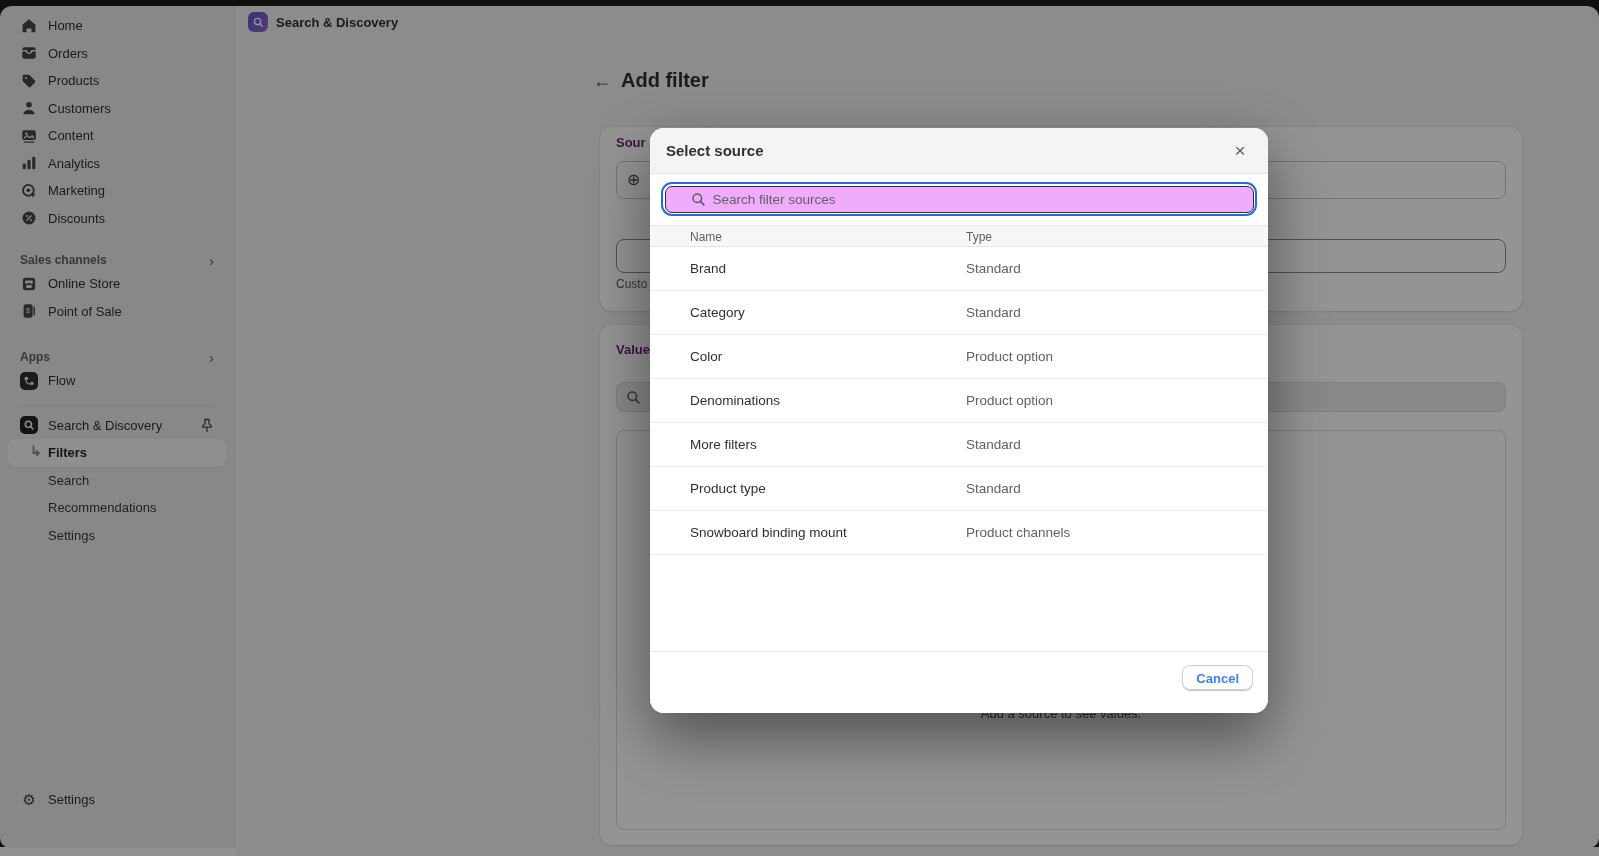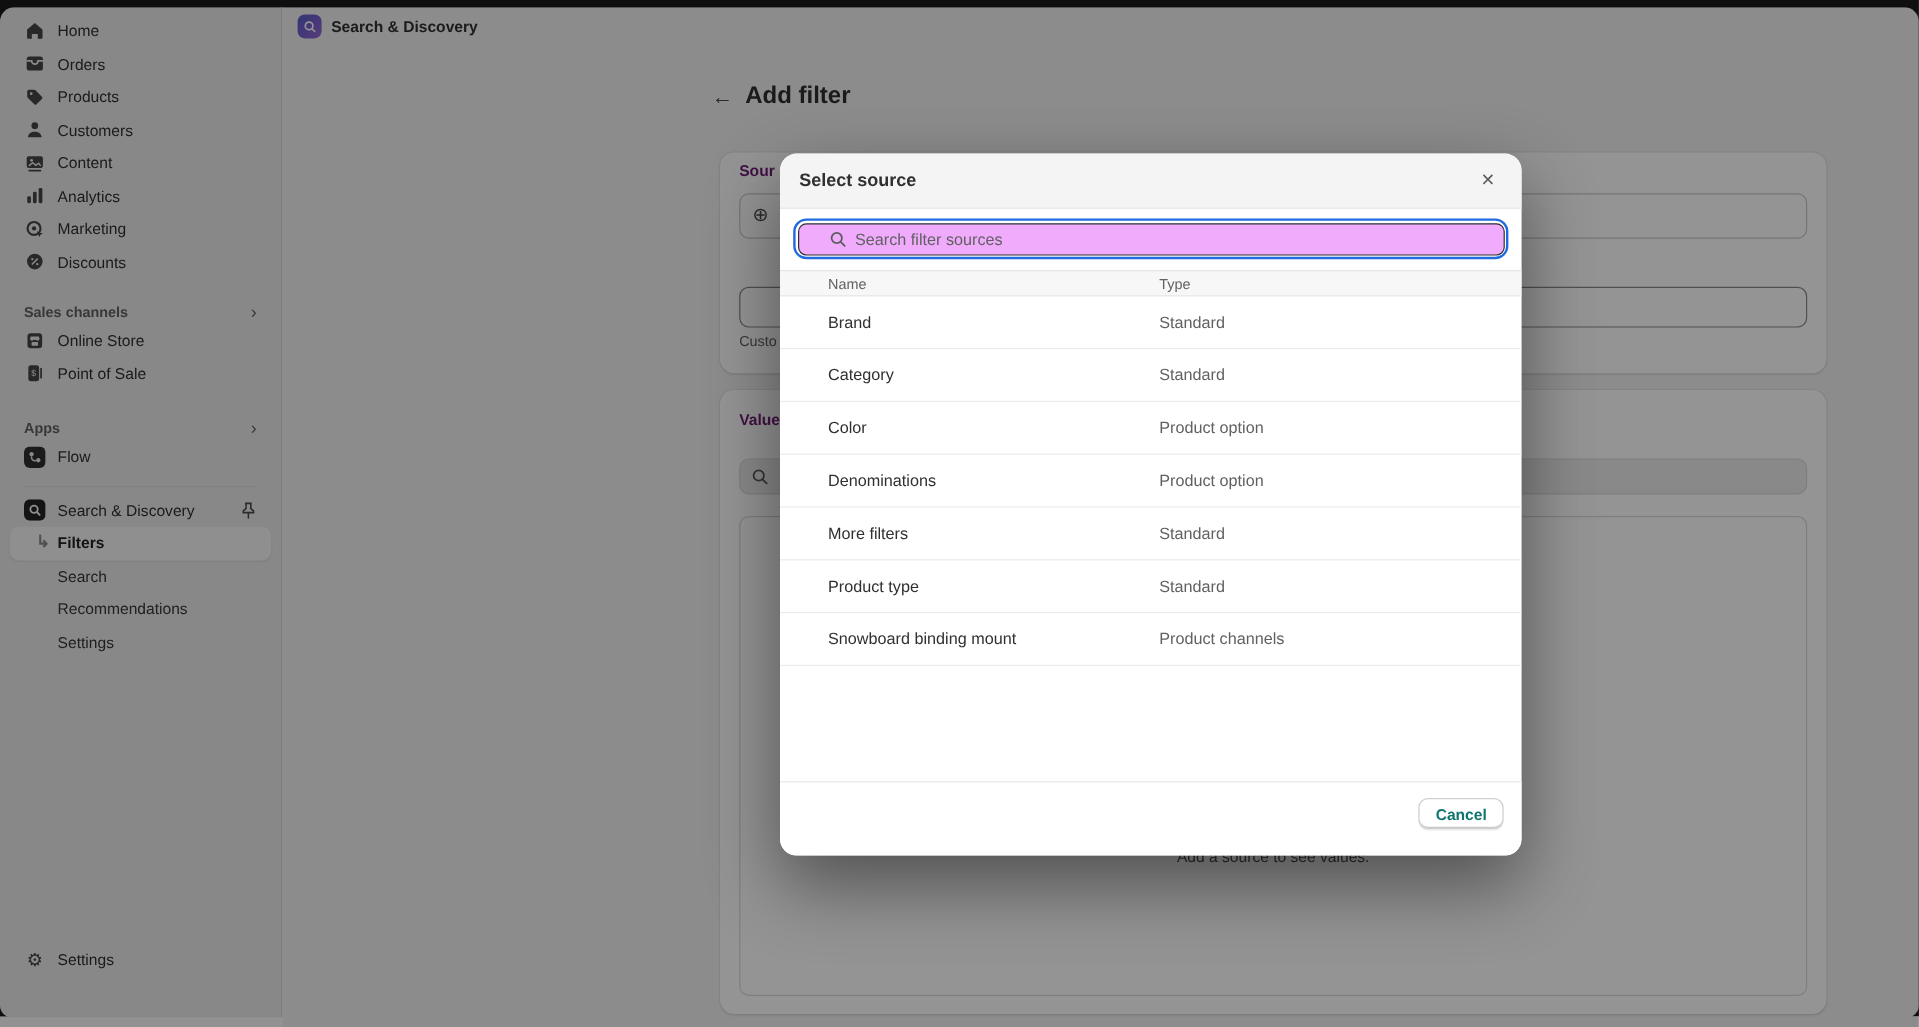--- a/index.html
+++ b/index.html
@@ -65,21 +65,21 @@
   .mag { width:15px; height:15px; color:#5c5c5c; flex:0 0 15px; }
   .tbl-head { position:absolute; left:0; right:0; top:97px; height:22px; background:#f7f7f7; border-top:1px solid #e6e6e6; border-bottom:1px solid #e6e6e6; font-size:12px; color:#616161; }
   .tbl-head .c1, .tbl-rows .c1 { position:absolute; left:40px; }
   .tbl-head .c2, .tbl-rows .c2 { position:absolute; left:316px; }
   .tbl-head span { top:3px; }
   .tbl-rows { position:absolute; left:0; right:0; top:119px; }
   .tbl-row { position:relative; height:44px; border-bottom:1px solid #ececec; cursor:pointer; }
   .tbl-row .c1 { top:14px; font-size:13.5px; color:#303030; }
   .tbl-row .c2 { top:14px; font-size:13.5px; color:#616161; }
   .modal-footer { position:absolute; left:0; right:0; bottom:0; height:62px; border-top:1px solid #e6e6e6; background:#fff; }
-  .btn-cancel { position:absolute; right:15px; top:13px; height:26px; padding:0 13px; background:#fff; border:1px solid #cfcfcf; border-radius:8px; font-size:13px; font-weight:600; color:#0f766e; font-family:"Liberation Sans", sans-serif; box-shadow:inset 0 -1px 0 #c9c9c9, 0 1px 1px rgba(0,0,0,.05); cursor:pointer; }
+  .btn-cancel { position:absolute; right:15px; top:13px; height:26px; padding:0 13px; background:#fff; border:1px solid #cfcfcf; border-radius:8px; font-size:13px; font-weight:600; color:#3b82f6; font-family:"Liberation Sans", sans-serif; box-shadow:inset 0 -1px 0 #c9c9c9, 0 1px 1px rgba(0,0,0,.05); cursor:pointer; }
 </style>
 </head>
 <body>
 
 <div class="bottom-strip">
     <div class="side"></div>
   </div>
 
 <div class="frame">
 

